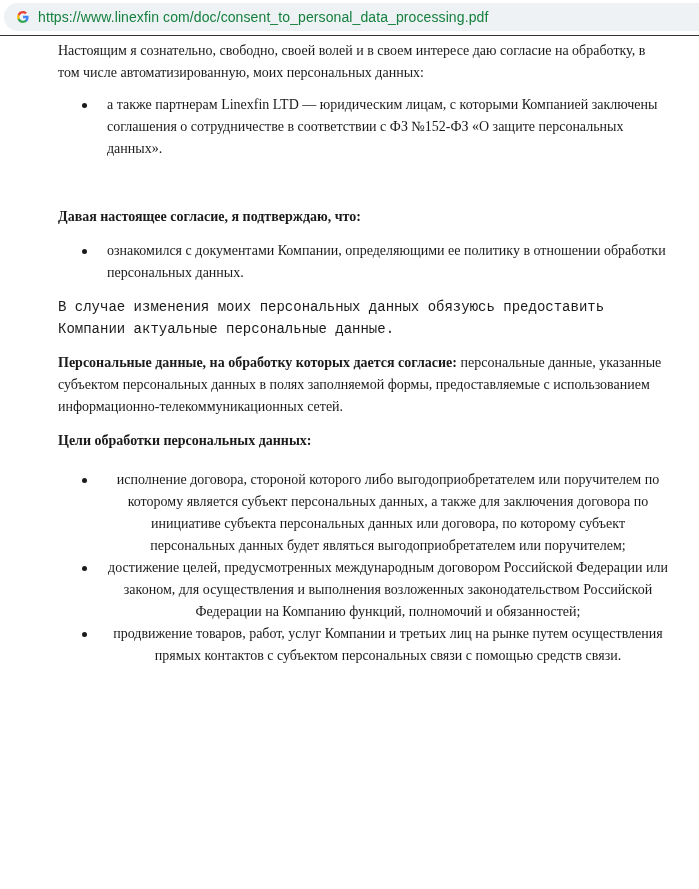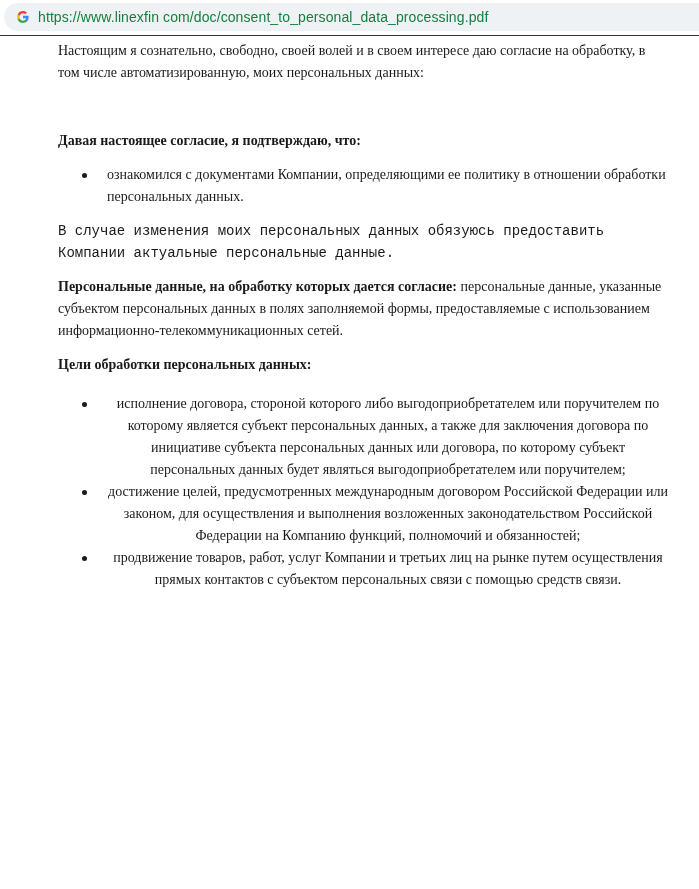--- a/index.html
+++ b/index.html
@@ -62,20 +62,21 @@
       </svg>
     </span>
     <span class="url">https://www.linexfin com/doc/consent_to_personal_data_processing.pdf</span>
   </div>
 </div>
 
 <div class="doc">
   <p class="p-intro">Настоящим я сознательно, свободно, своей волей и в своем интересе даю согласие на обработку, в том числе автоматизированную, моих персональных данных:</p>
 
   <ul class="list1">
+    <li>а также партнерам Linexfin LTD — юридическим лицам, с которыми Компанией заключены  соглашения  о сотрудничестве в соответствии с ФЗ №152-ФЗ «О защите персональных данных».</li>
   </ul>
 
   <p class="b h-confirm">Давая настоящее согласие, я подтверждаю, что:</p>
 
   <ul class="list2">
     <li>ознакомился с документами Компании, определяющими ее политику в отношении обработки персональных данных.</li>
   </ul>
 
   <p class="p-change">В случае изменения моих персональных данных обязуюсь предоставить Компании актуальные персональные данные.</p>
 

